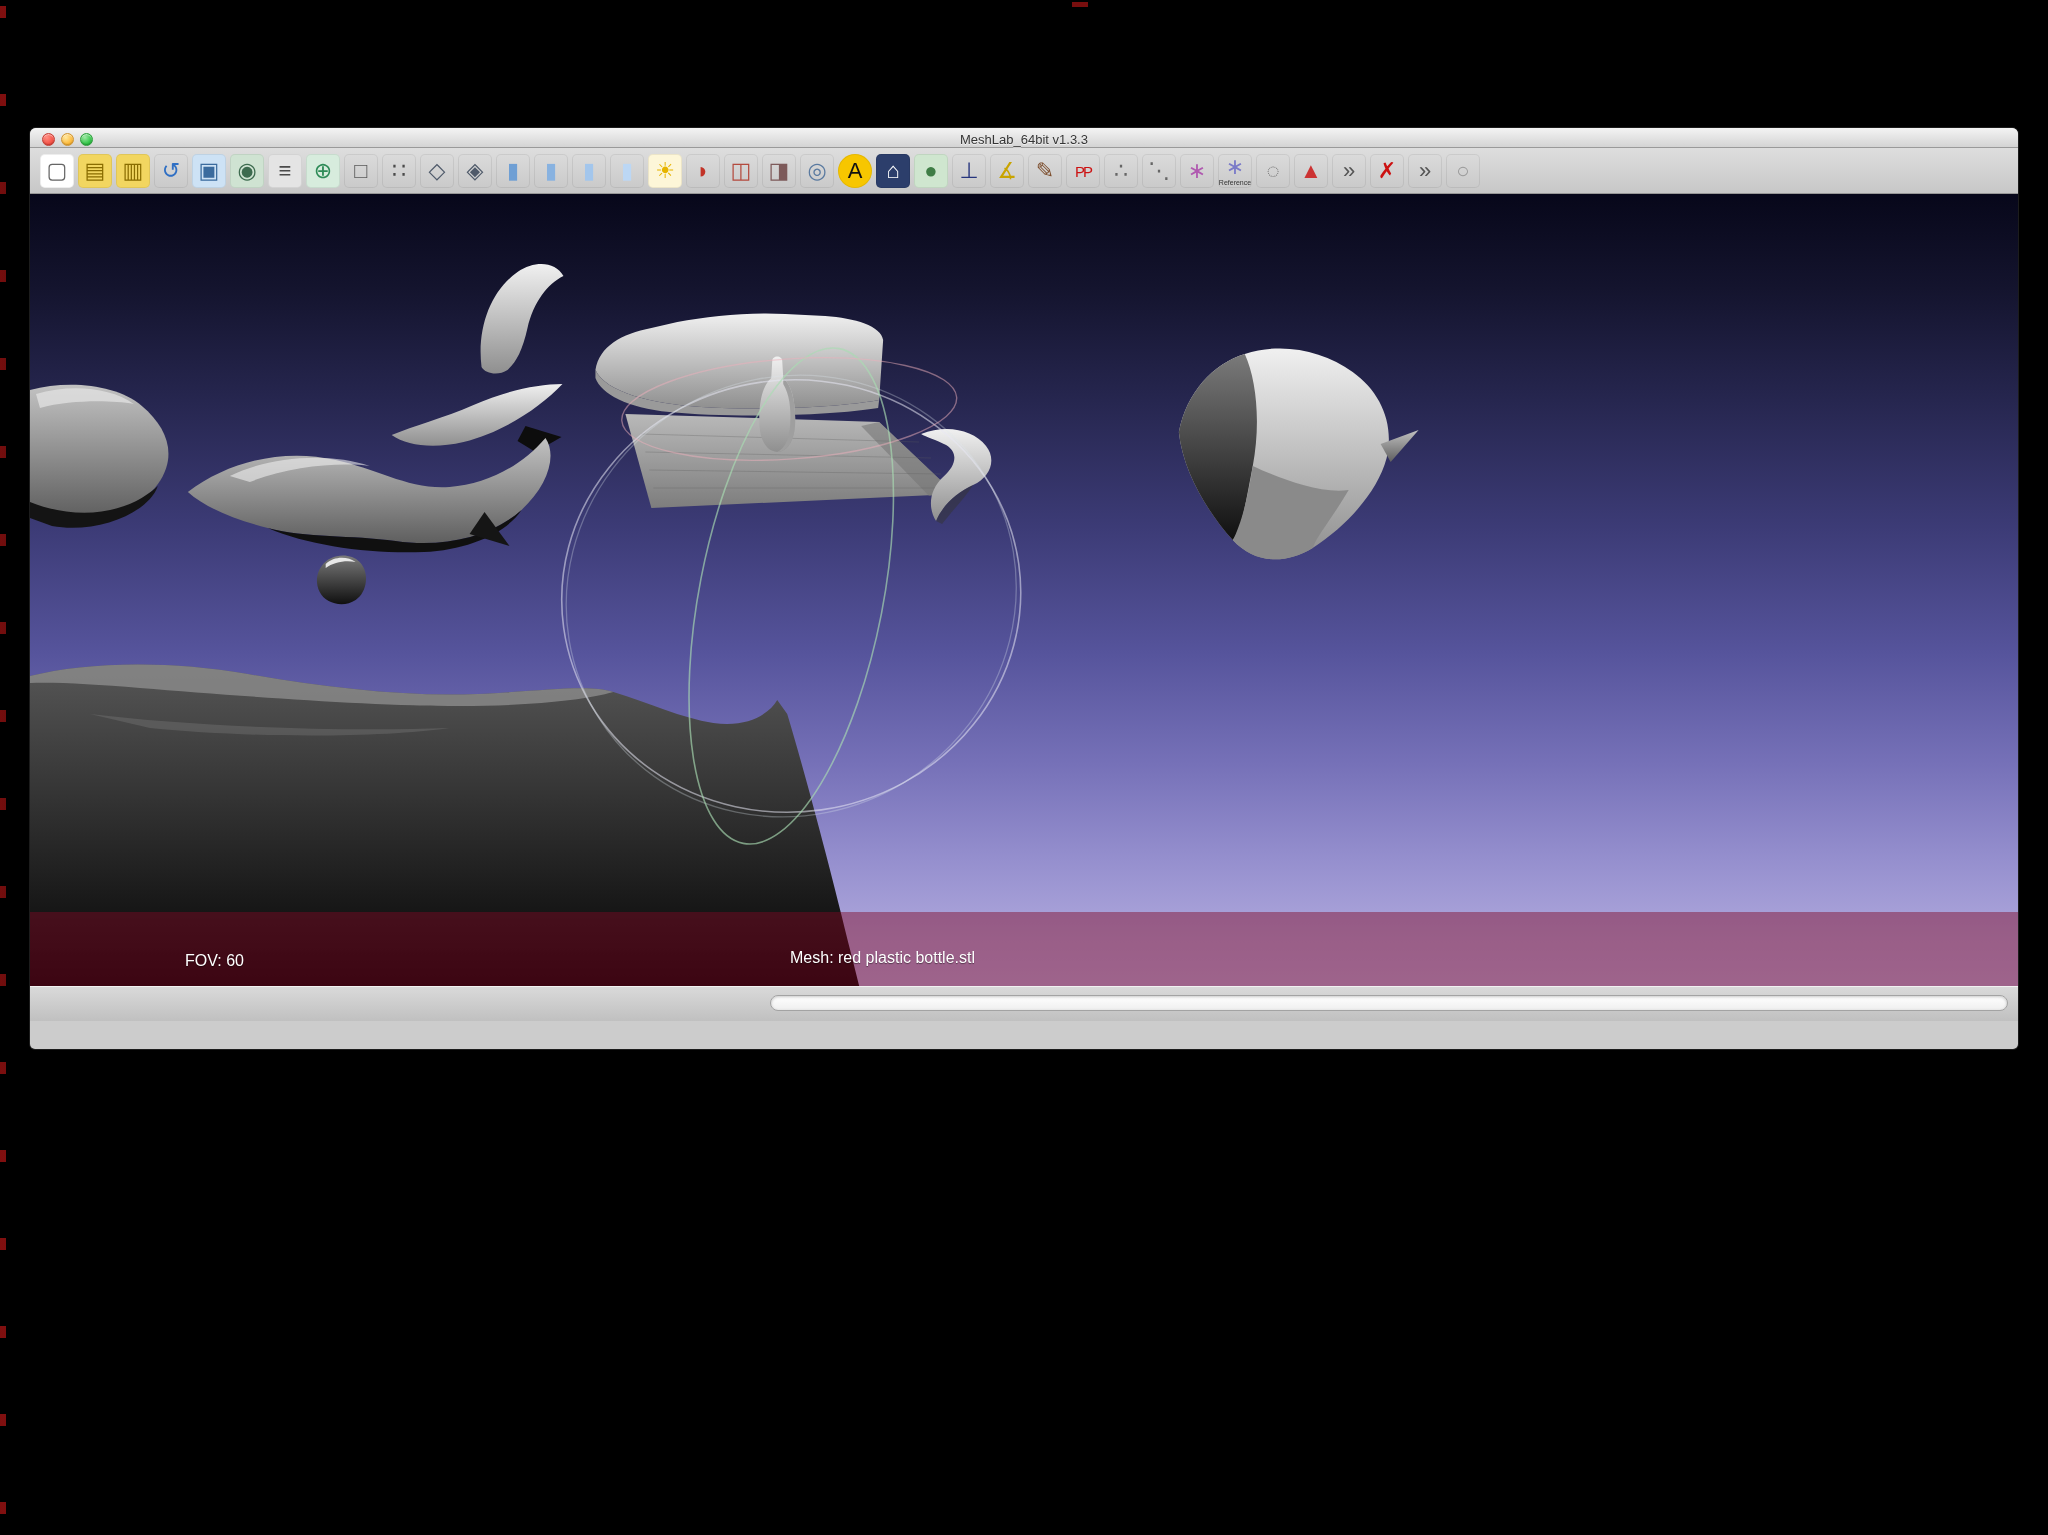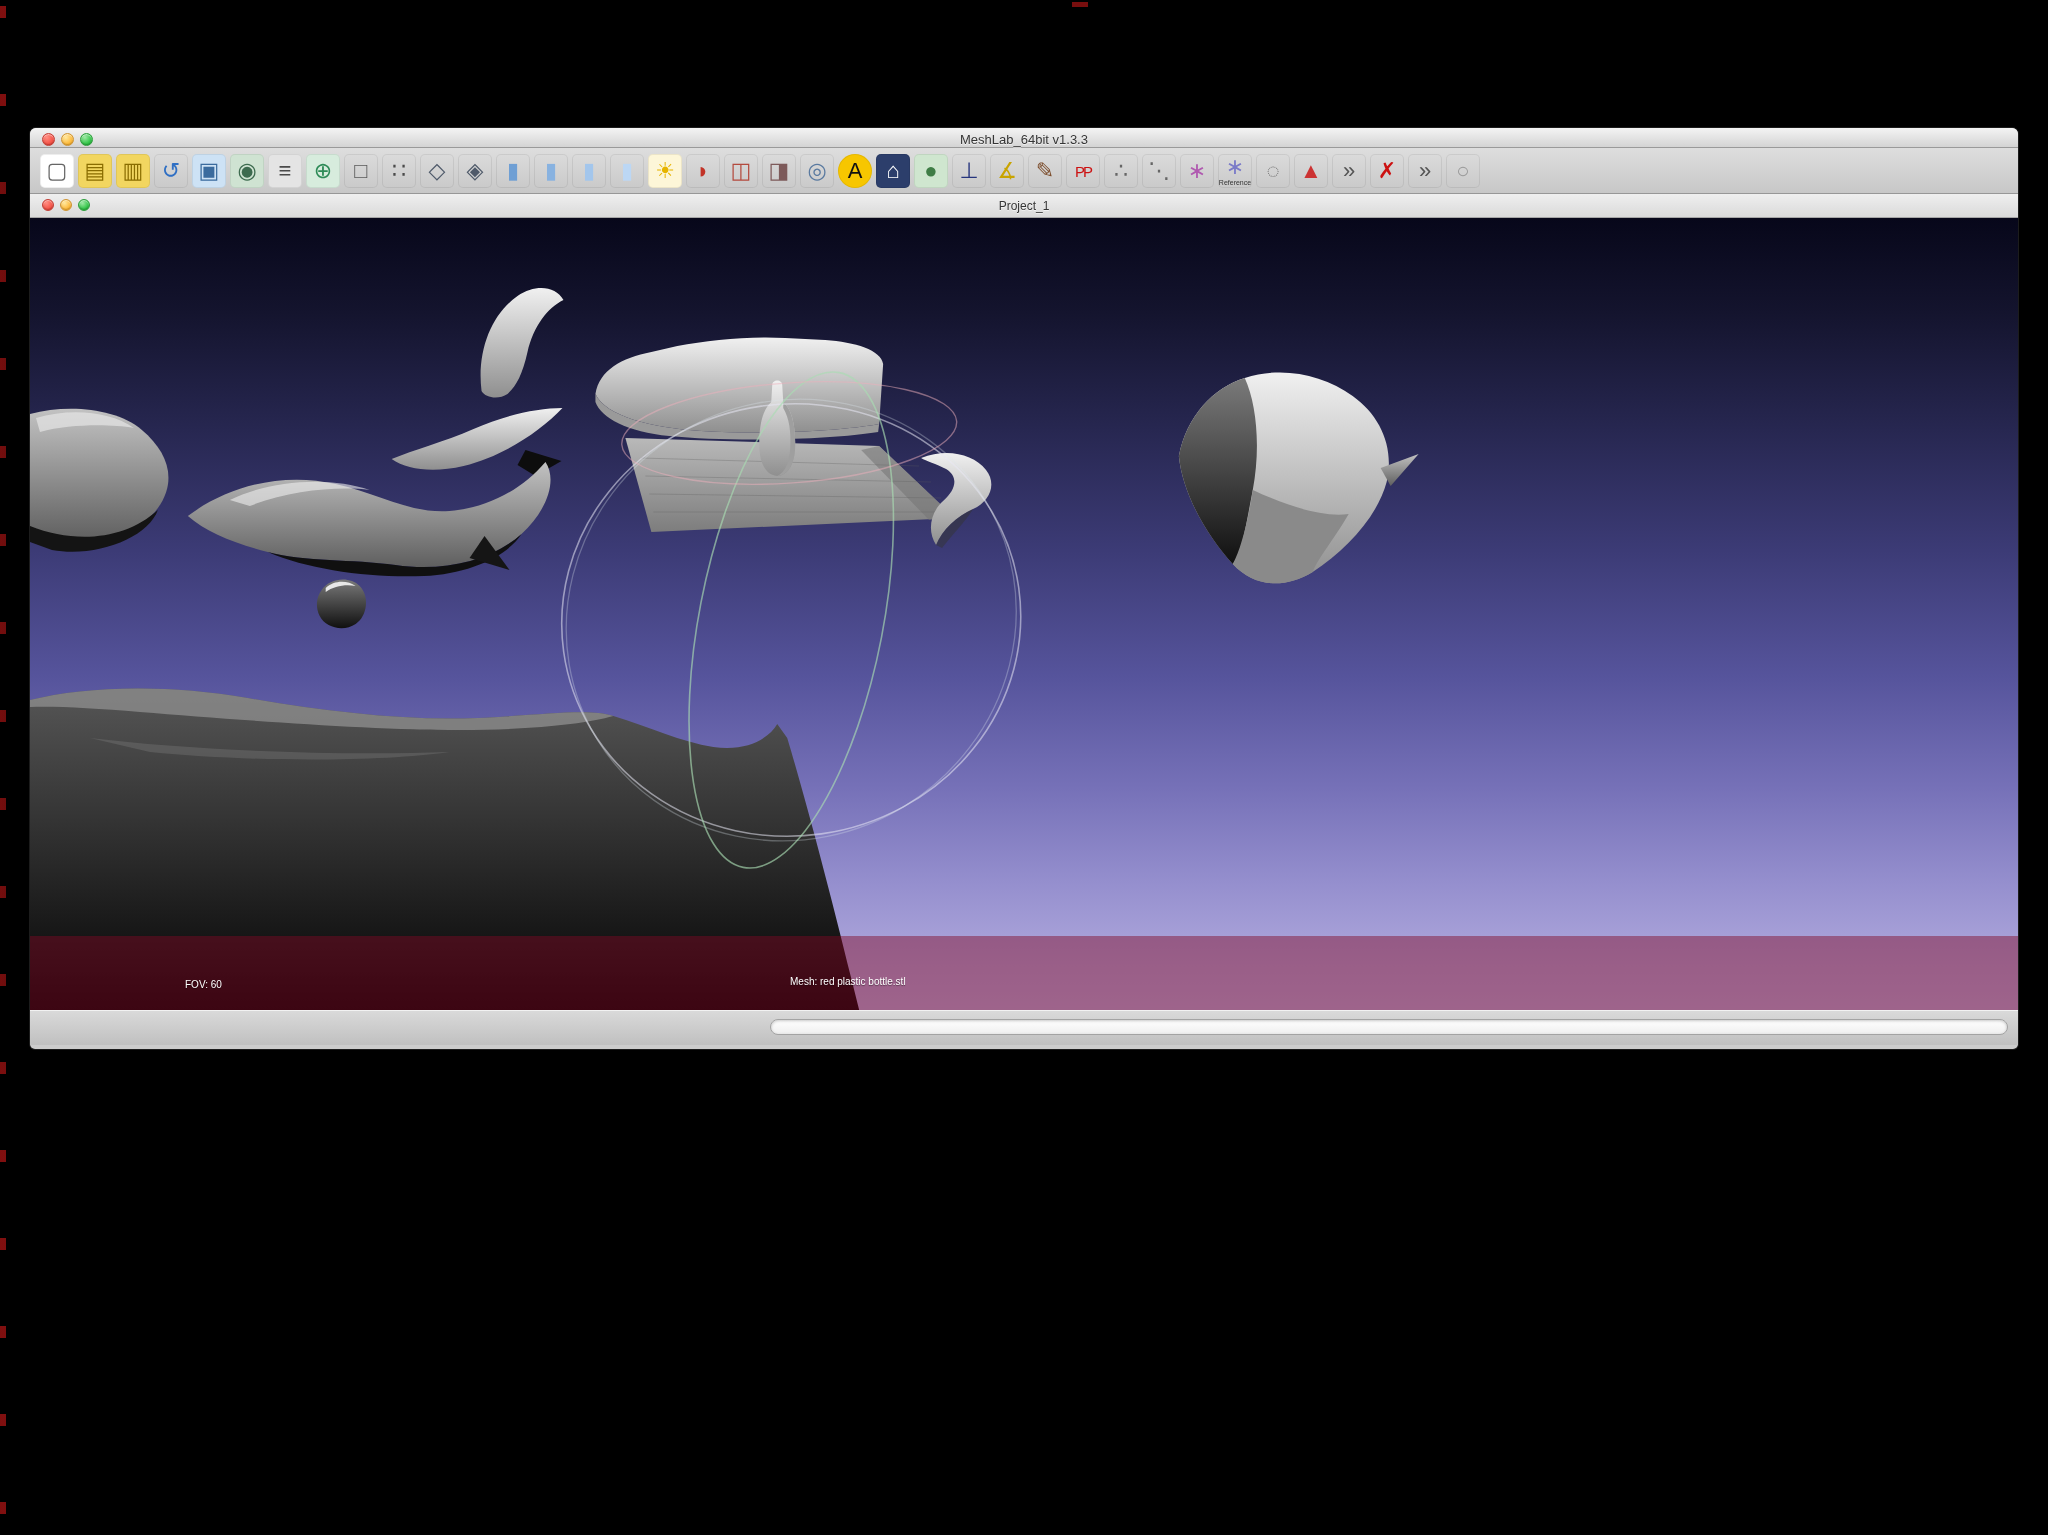--- a/index.html
+++ b/index.html
@@ -48,21 +48,21 @@
   .title-text.small { font-size:12px; top:5px; }
 
   
   .viewport { height:792px; position:relative; overflow:hidden;
     background:linear-gradient(180deg,#07071a 0%,#14142e 12%,#26264f 26%,#3c3b76 42%,
                #56549c 58%,#7671b8 72%,#958fce 84%,#aea7dc 94%,#b8b1e2 100%); }
   .viewport svg { position:absolute; inset:0; width:100%; height:100%; display:block; }
 
   .hud { position:absolute; left:0; right:0; bottom:0; height:74px;
     background:rgba(128,8,38,.46); color:#fff; z-index:5; }
-  .hud div { white-space:pre; font-size:10px; line-height:16px;
+  .hud div { white-space:pre; font-size:16px; line-height:16px;
     text-shadow:0 1px 1px rgba(0,0,0,.45); }
   .hud-left  { position:absolute; left:155px; top:9px; }
   .hud-right { position:absolute; left:760px; top:6px; }
 
   
   .footer { height:35px; position:relative;
     background:linear-gradient(#dadada,#c0c0c0);
     box-shadow:inset 0 1px 0 #f2f2f2; }
   .hscrollbar { position:absolute; left:740px; right:10px; top:9px; height:16px;
     border-radius:8px; border:1px solid #a3a3a3;
@@ -197,28 +197,20 @@
         <span class="tb-glyph" style="color: rgb(204, 17, 17);">✗</span>
       </div>
       <div class="tb-icon">
         <span class="tb-glyph" style="color: rgb(85, 85, 85);">»</span>
       </div>
       <div class="tb-icon">
         <span class="tb-glyph" style="color: rgb(154, 154, 154);">○</span>
       </div>
     </div>
 
-  <div class="project-titlebar">
-    <div class="traffic small">
-      <span class="tl red"></span>
-      <span class="tl yellow"></span>
-      <span class="tl green"></span>
-    </div>
-    <div class="title-text small">Project_1</div>
-  </div>
 
   <div class="viewport">
     <svg viewBox="0 0 1990 792" preserveAspectRatio="none">
       <defs>
         <linearGradient id="gLight" x1="0" y1="0" x2="0" y2="1">
           <stop offset="0" stop-color="#f0f0f0"></stop>
             <stop offset="1" stop-color="#8f8f8f"></stop>
         </linearGradient>
         <linearGradient id="gMid" x1="0" y1="0" x2="0" y2="1">
           <stop offset="0" stop-color="#c2c2c2"></stop>

